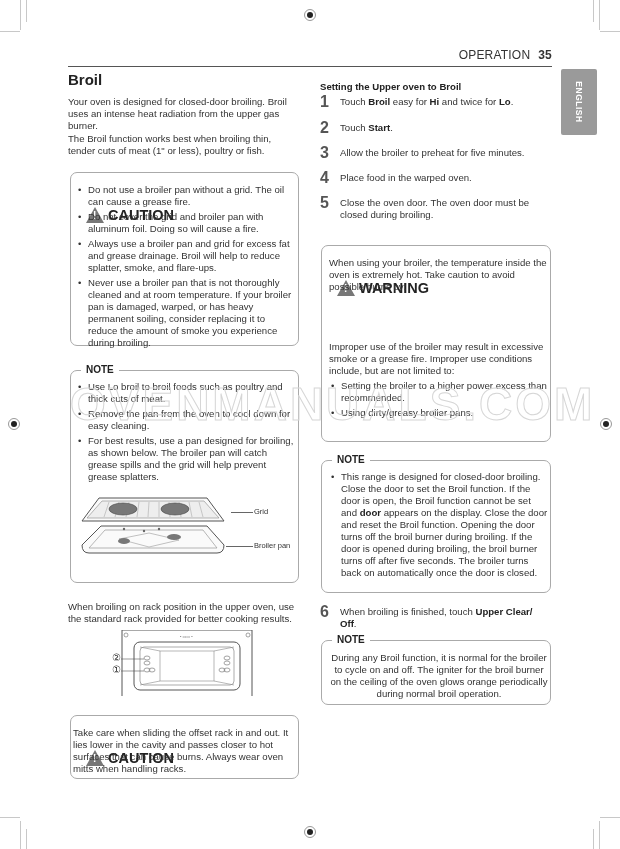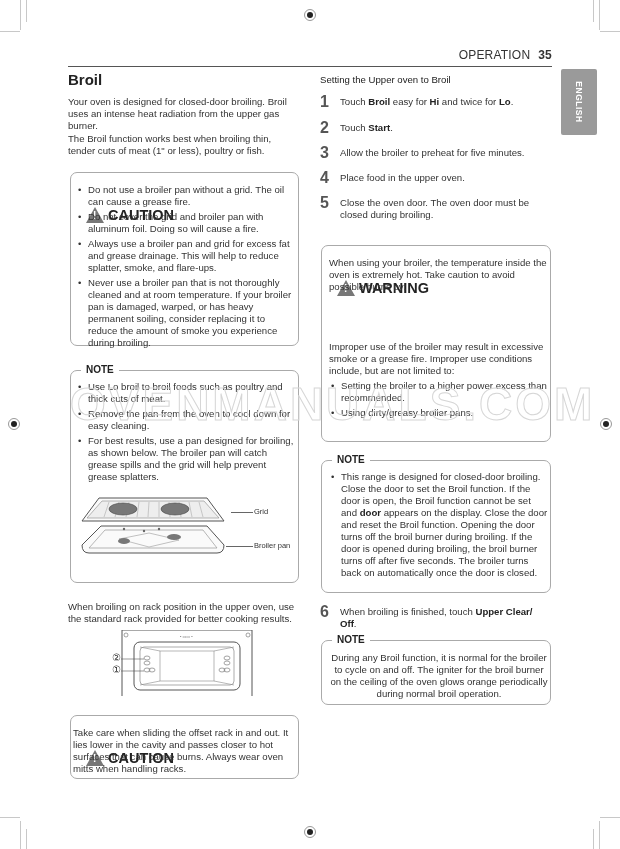--- a/index.html
+++ b/index.html
@@ -19,21 +19,21 @@
   .para { position:absolute; }
   .box { position:absolute; border:1px solid #aaa; border-radius:7px; box-sizing:border-box; }
   .box-title { position:absolute; background:#fff; padding:0 5px; font-weight:bold; color:#222; display:flex; align-items:center; gap:4px; }
   .box-title.big { font-size:14.5px;margin-top:44px; }
   .box-title.small { font-size:10px; }
   .tri { width:0; height:0; border-left:9px solid transparent; border-right:9px solid transparent; border-bottom:16px solid #777; position:relative; }
   .tri::after { content:"!"; position:absolute; left:-2px; top:3px; color:#fff; font-size:10px; font-weight:bold; line-height:12px; }
   ul { list-style:none; margin:0; padding:0; }
   li { position:relative; padding-left:12px; margin-bottom:3px; }
   li::before { content:"•"; position:absolute; left:2px; top:0; }
-  .steps-title { position:absolute; left:320px; top:74px; font-weight:normal; font-size:9.6px; color:#222; }
+  .steps-title { position:absolute; left:320px; top:81px; font-weight:bold; font-size:9.6px; color:#222; }
   .step { position:absolute; left:320px; display:flex; }
   .step .num { width:20px; font-size:16px; font-weight:bold; color:#555; line-height:16px; }
   .step .txt { padding-top:2px; width:210px; }
   b { color:#222; }
   .label-line { position:absolute; height:1px; background:#666; }
   .watermark { position:absolute; left:70px; top:398px; font-size:46px; font-weight:bold; letter-spacing:3px; color:transparent;
                -webkit-text-stroke:1px #d6d6d6; white-space:nowrap; pointer-events:none; }
 </style>
 </head>
 <body>
@@ -68,21 +68,21 @@
 <p class="para" style="left:68px;top:133px;width:230px;">The Broil function works best when broiling thin, tender cuts of meat (1" or less), poultry or fish.</p>
 
 <div class="box" style="left:70px;top:172px;width:229px;height:174px;">
   <div class="box-title big" style="left:10px;top:-10px;">
     <span class="tri"></span>
     <span>CAUTION</span>
   </div>
   <ul style="position:absolute;left:5px;top:11px;width:218px;">
     <li>Do not use a broiler pan without a grid. The oil can cause a grease fire.</li>
     <li>Do not cover the grid and broiler pan with aluminum foil. Doing so will cause a fire.</li>
-    <li>Always use a broiler pan and grid for excess fat and grease drainage. This will help to reduce splatter, smoke, and flare-ups.</li>
+    <li>Always use a broiler pan and grid for excess fat and grease drainage. Broil will help to reduce splatter, smoke, and flare-ups.</li>
     <li>Never use a broiler pan that is not thoroughly cleaned and at room temperature. If your broiler pan is damaged, warped, or has heavy permanent soiling, consider replacing it to reduce the amount of smoke you experience during broiling.</li>
   </ul>
 </div>
 
 <div class="box" style="left:70px;top:370px;width:229px;height:213px;">
   <div class="box-title small" style="left:10px;top:-7px;">NOTE</div>
   <ul style="position:absolute;left:5px;top:10px;width:218px;">
     <li>Use Lo broil to broil foods such as poultry and thick cuts of meat.</li>
     <li>Remove the pan from the oven to cool down for easy cleaning.</li>
     <li>For best results, use a pan designed for broiling, as shown below. The broiler pan will catch grease spills and the grid will help prevent grease splatters.</li>
@@ -169,21 +169,21 @@
 <div class="step" style="top:120px;">
   <span class="num">2</span>
   <span class="txt"><span>Touch </span><b>Start</b><span>.</span></span>
 </div>
 <div class="step" style="top:145px;">
   <span class="num">3</span>
   <span class="txt">Allow the broiler to preheat for five minutes.</span>
 </div>
 <div class="step" style="top:170px;">
   <span class="num">4</span>
-  <span class="txt">Place food in the upper oven.</span>
+  <span class="txt">Place food in the warped oven.</span>
 </div>
 <div class="step" style="top:195px;">
   <span class="num">5</span>
   <span class="txt">Close the oven door. The oven door must be closed during broiling.</span>
 </div>
 
 <div class="box" style="left:321px;top:245px;width:230px;height:197px;">
   <div class="box-title big" style="left:10px;top:-10px;">
     <span class="tri"></span>
     <span>WARNING</span>

